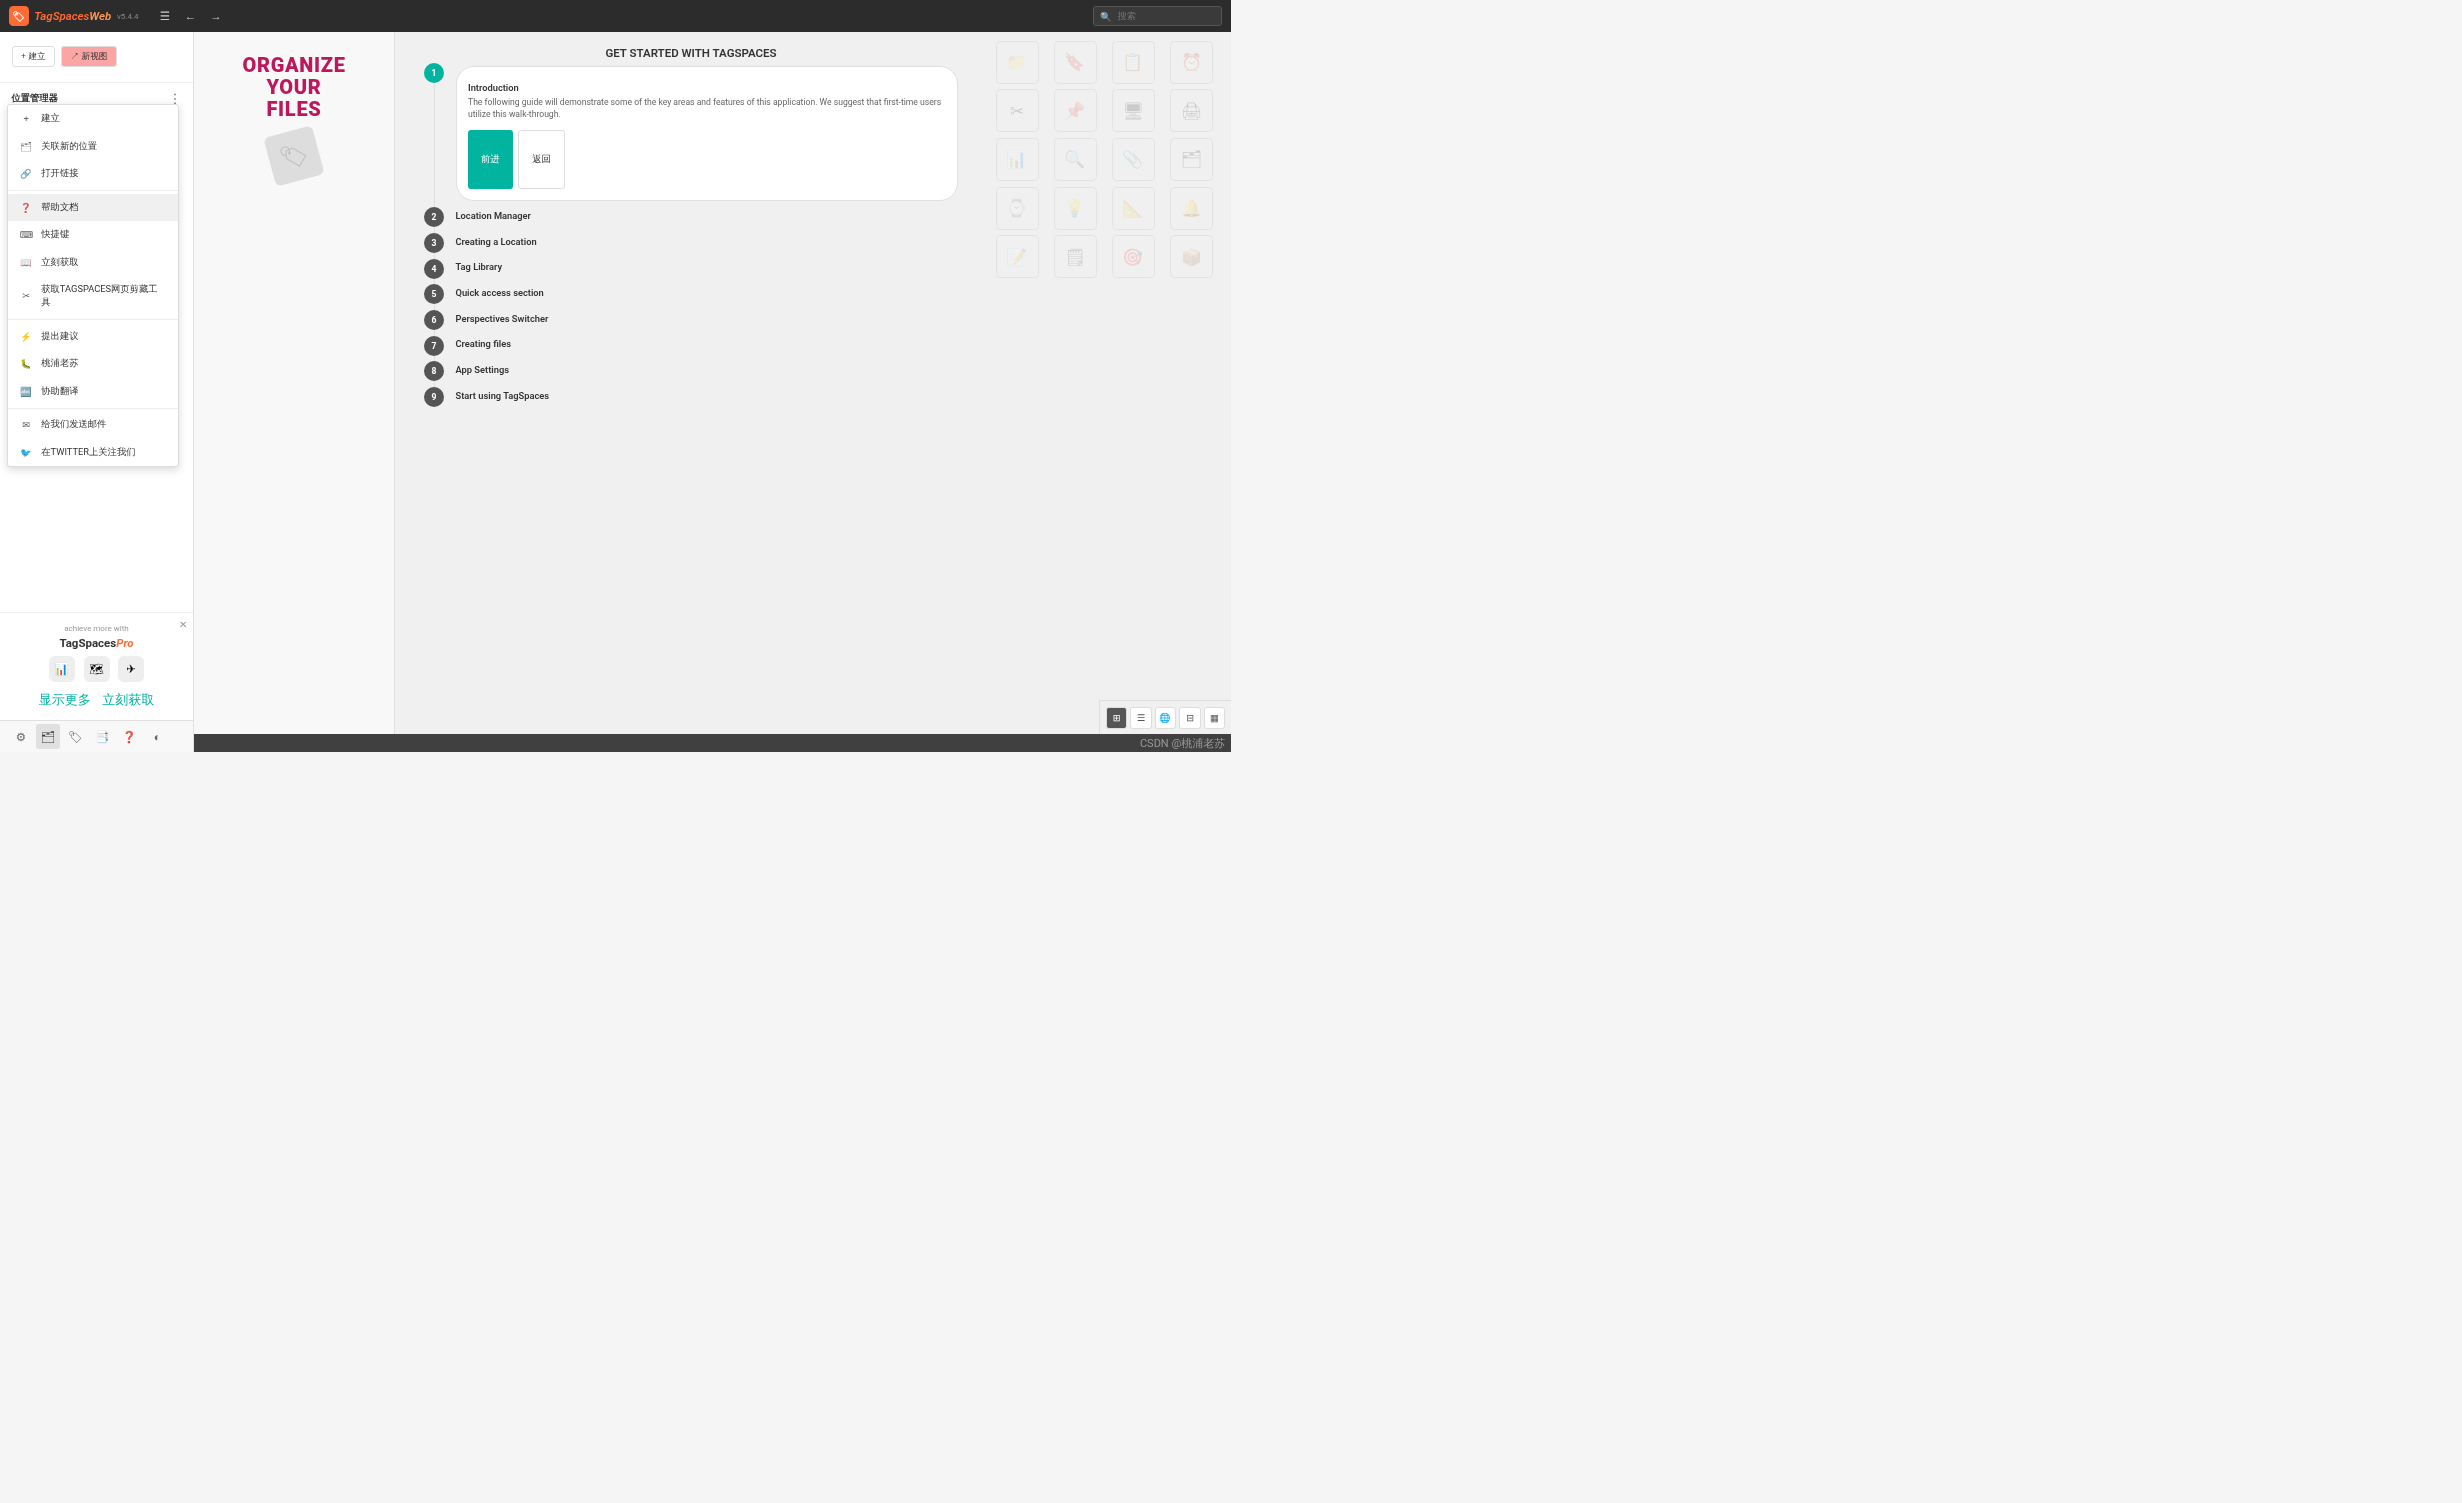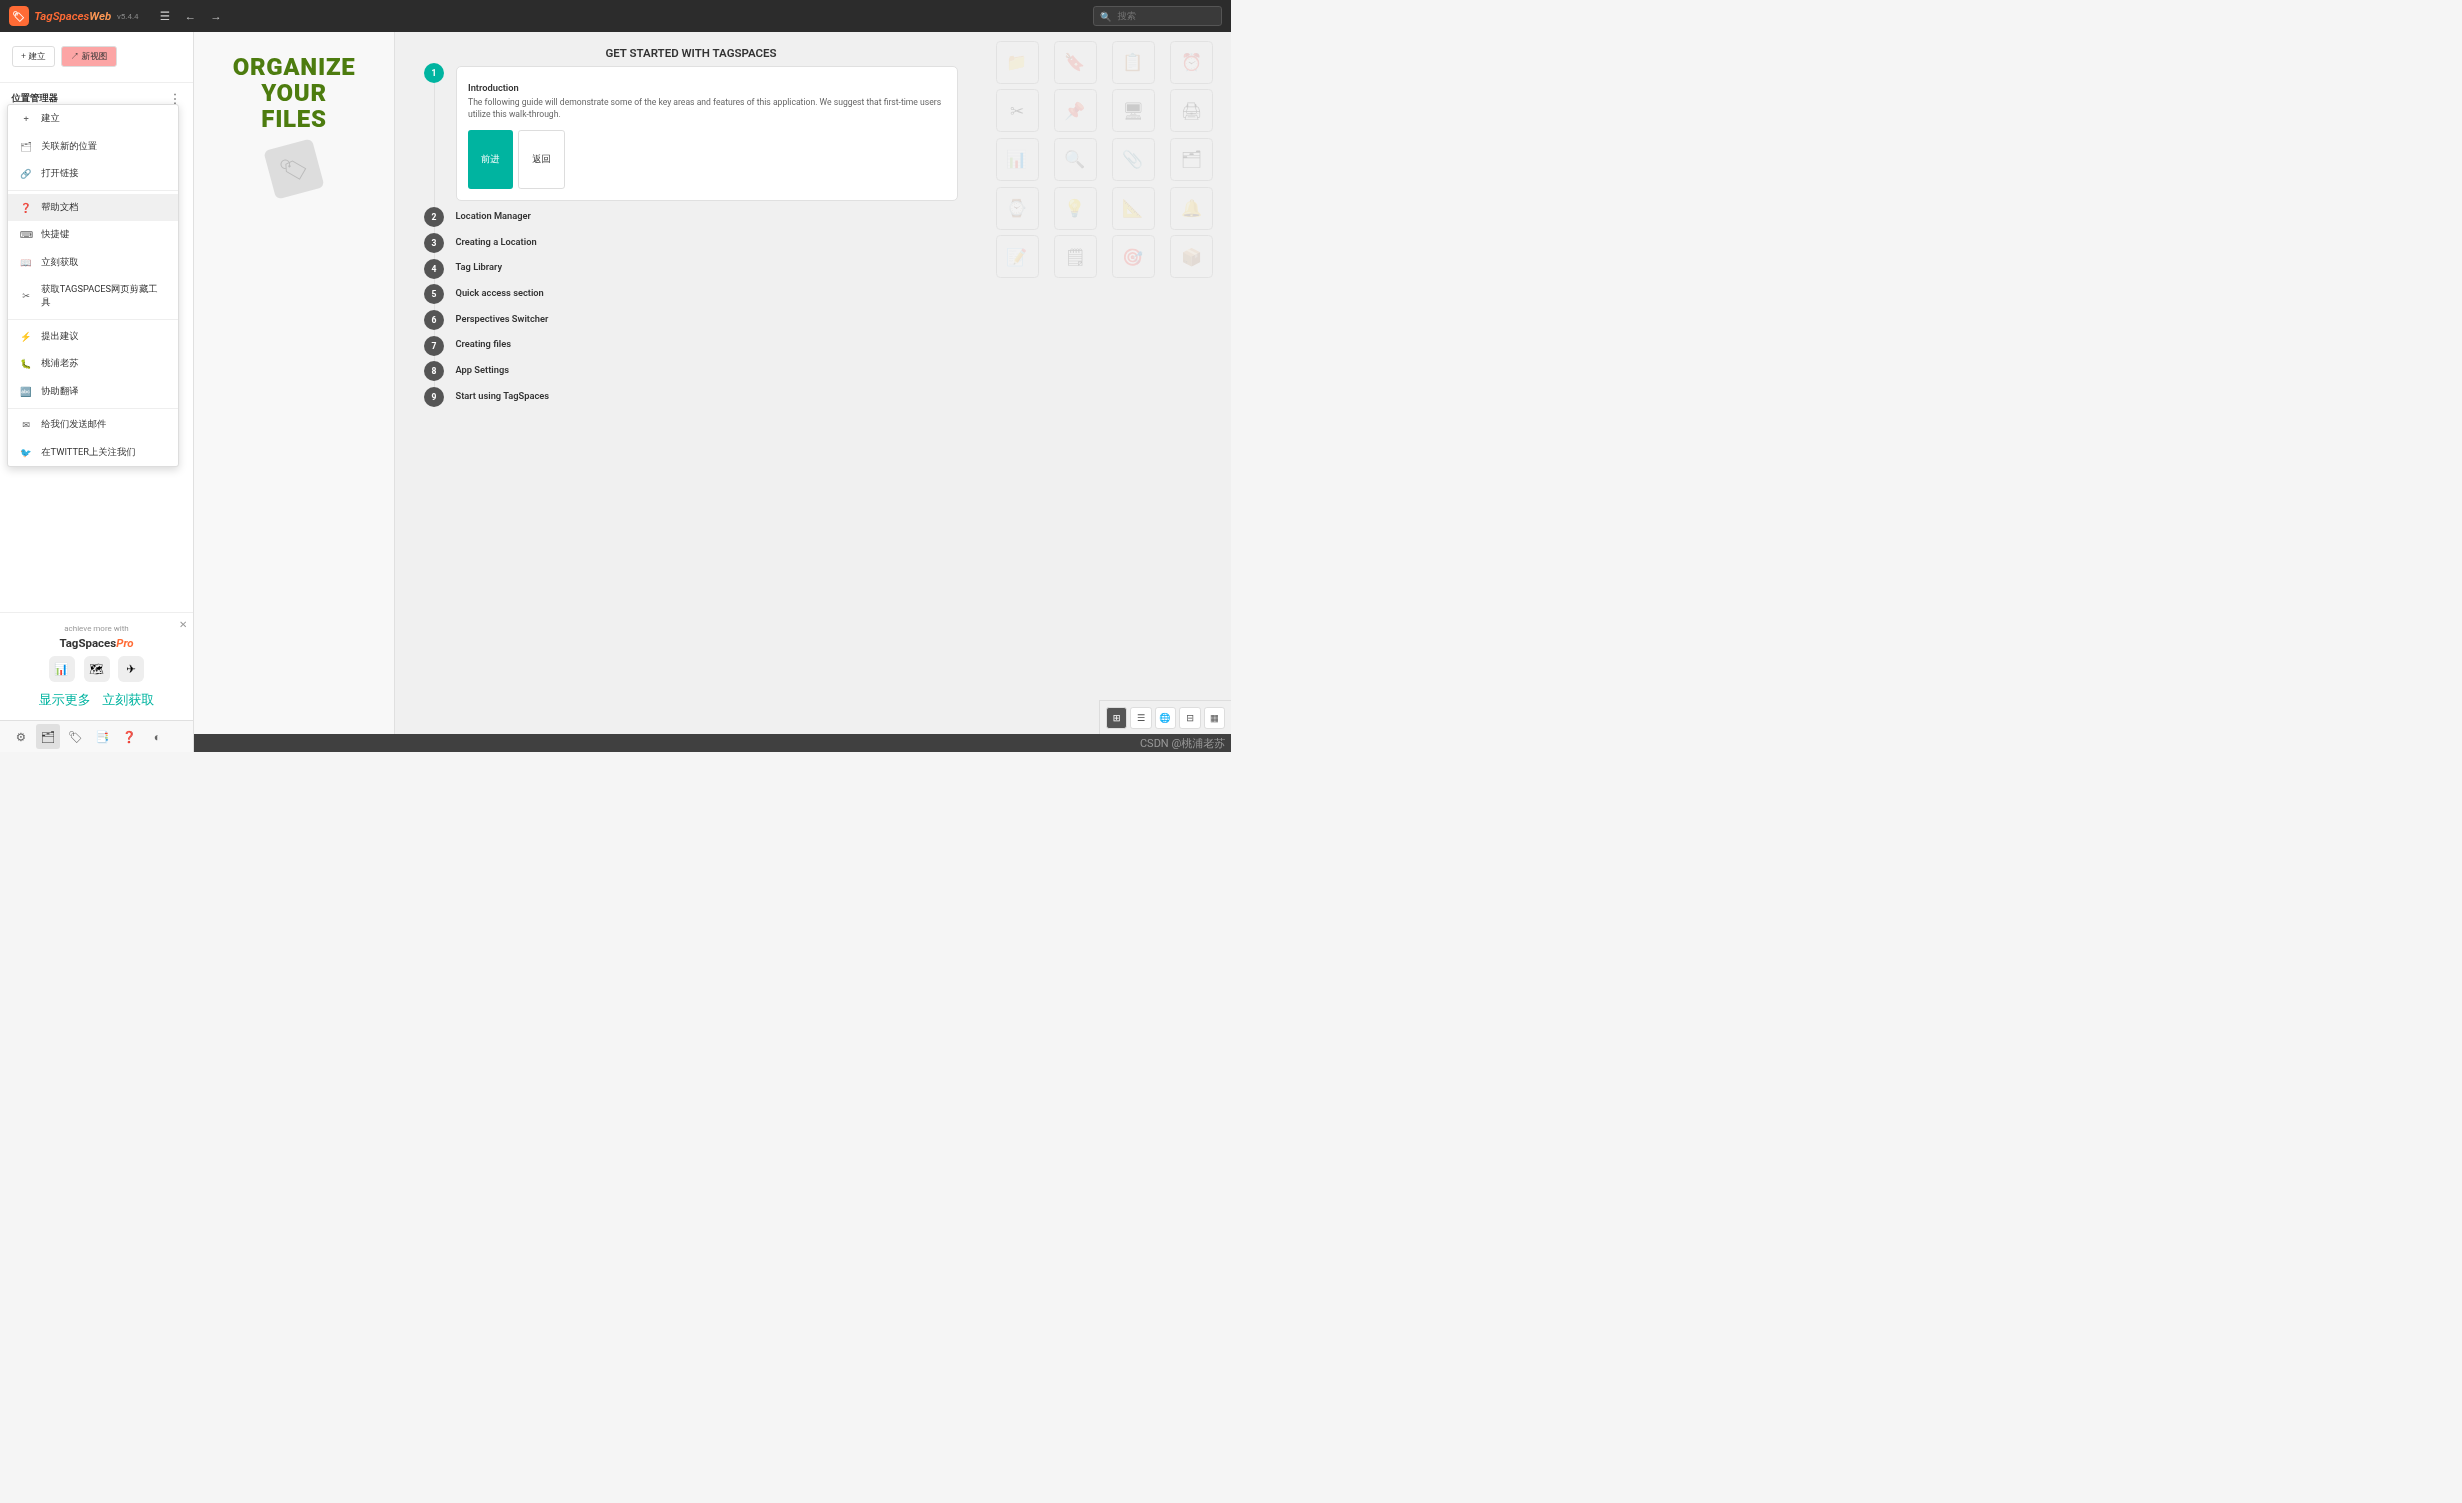--- a/index.html
+++ b/index.html
@@ -293,23 +293,23 @@
       background: #f8f8f8;
       border-right: 0.7px solid #e0e0e0;
       display: flex;
       flex-direction: column;
       align-items: center;
       justify-content: flex-start;
       padding: 21.6px 14.4px 14.4px;
       flex-shrink: 0;
     }
     .organize-text {
-      font-size: 24px;
+      font-size: 20px;
       font-weight: 900;
-      color: #4d7c0f;
+      color: #be185d;
       text-align: center;
       line-height: 1.1;
       letter-spacing: 0.7px;
       text-transform: uppercase;
     }
     .tag-icon {
       width: 50px;
       height: 50px;
       background: #ddd;
       border-radius: 5.7px;
@@ -381,21 +381,21 @@
       padding-top: 2.9px;
     }
     .step-body {
       font-size: 8.6px;
       color: #666;
       line-height: 1.5;
     }
     .step-expanded {
       background: white;
       border: 0.7px solid #e0e0e0;
-      border-radius: 5px;
+      border-radius: 18px;
       padding: 11.5px;
       margin-top: 2.9px;
     }
     .step-btn-row {
       display: flex;
       gap: 5.7px;
       margin-top: 8.6px;
     }
     .btn-forward {
       background: #00b4a0;

